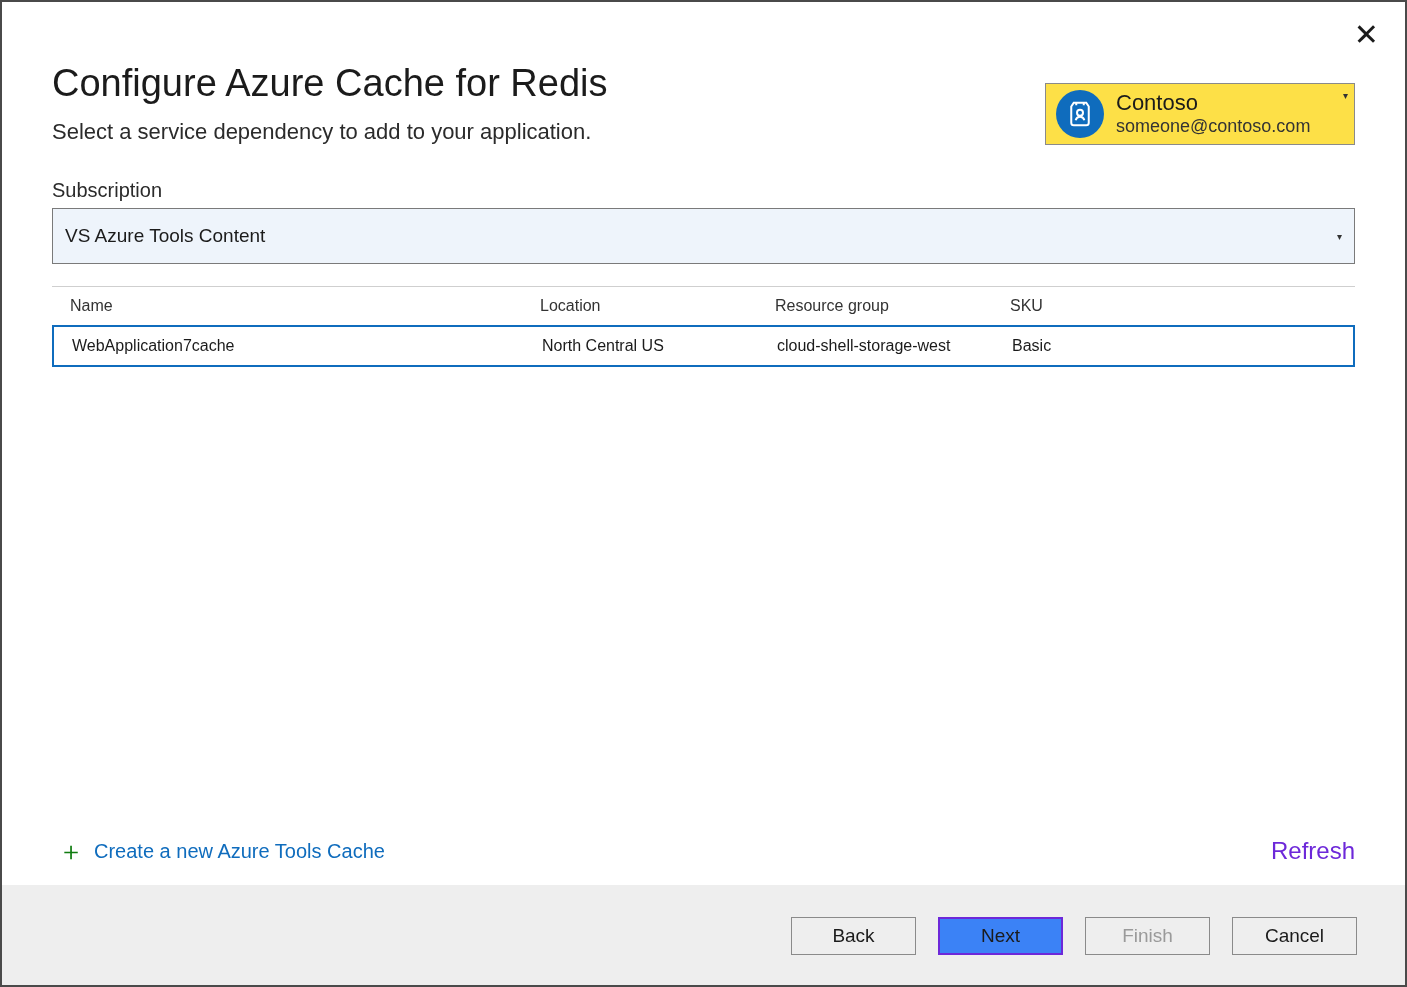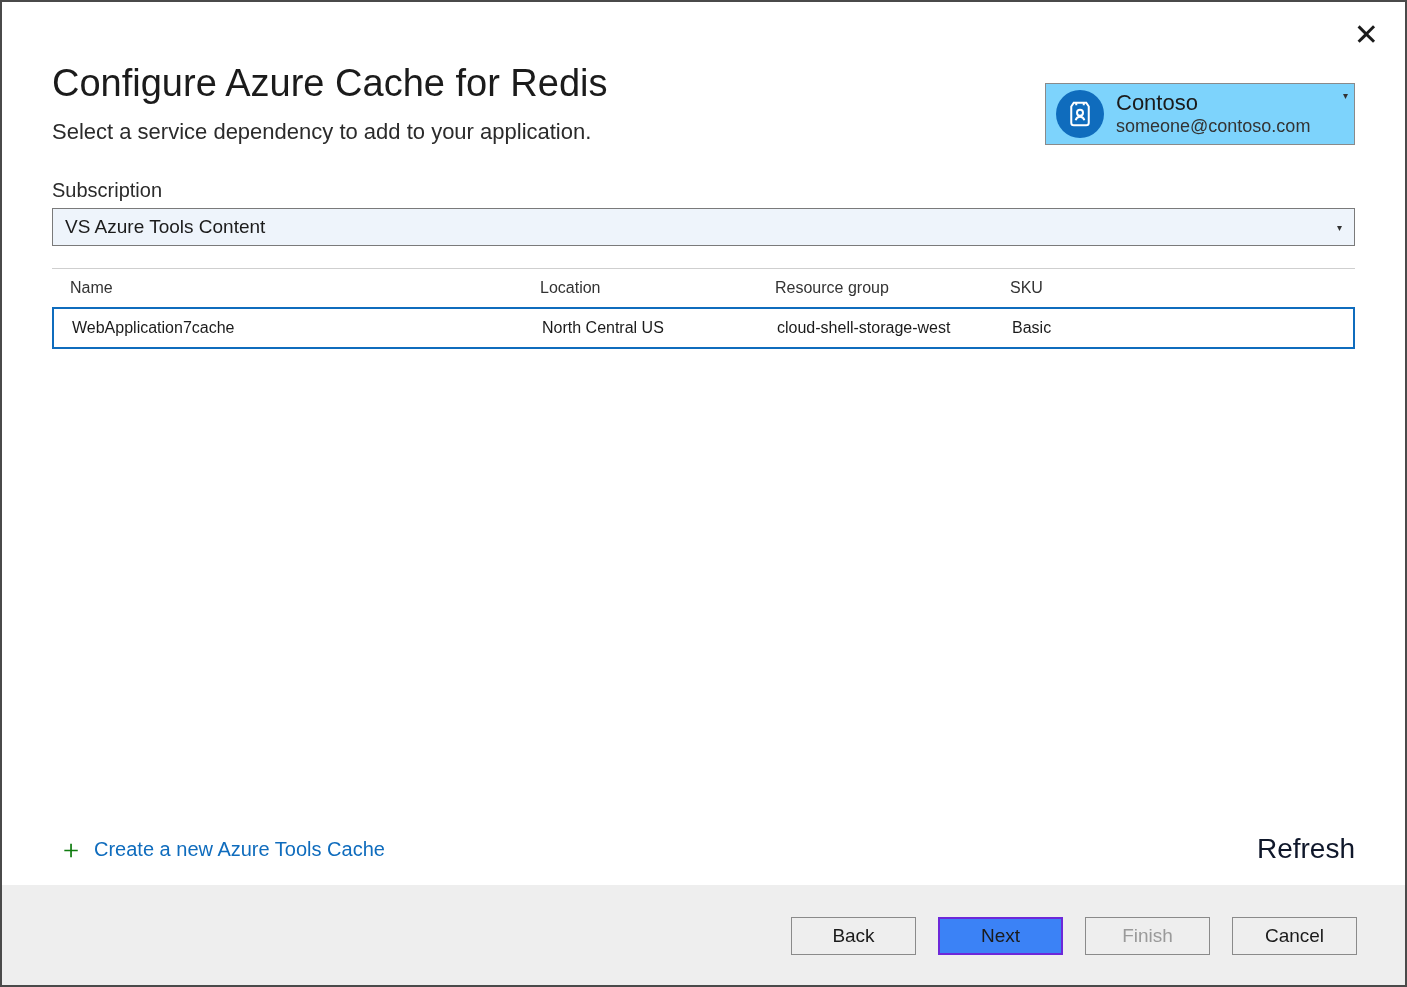--- a/index.html
+++ b/index.html
@@ -47,21 +47,21 @@
   .page-subtitle {
     font-size: 22px;
     font-weight: 400;
     color: #2b2b2b;
     margin: 0;
   }
   .account-chip {
     display: flex;
     align-items: center;
     border: 1px solid #8a8a8a;
-    background: #7dd3fc;
+    background: #fde047;
     padding: 6px 22px 6px 10px;
     min-width: 310px;
     position: relative;
     cursor: pointer;
   }
   .account-chip .badge {
     width: 48px; height: 48px;
     border-radius: 50%;
     background: #0f6cbd;
     display: flex;
@@ -81,21 +81,21 @@
   }
 
   .field-block { margin-top: 34px; }
   .field-label {
     font-size: 20px;
     color: #2b2b2b;
     margin-bottom: 6px;
   }
   .select {
     width: 100%;
-    height: 38px;
+    height: 56px;
     border: 1px solid #7a7a7a;
     background: #eef4fb;
     display: flex;
     align-items: center;
     justify-content: space-between;
     padding: 0 12px;
     font-size: 19px;
     cursor: pointer;
   }
   .select .chev { font-size: 10px; color: #333; }
@@ -142,22 +142,22 @@
     font-size: 20px;
     cursor: pointer;
   }
   .plus-ico {
     color: #107c10;
     font-size: 26px;
     font-weight: 400;
     line-height: 1;
   }
   .link-refresh {
-    color: #0f172a;
-    font-size: 28px;
+    color: #6d28d9;
+    font-size: 24px;
     cursor: pointer;
   }
 
   .footer-bar {
     height: 100px;
     background: #eeeeee;
     border-top: 1px solid #eeeeee;
     display: flex;
     align-items: center;
     justify-content: flex-end;

